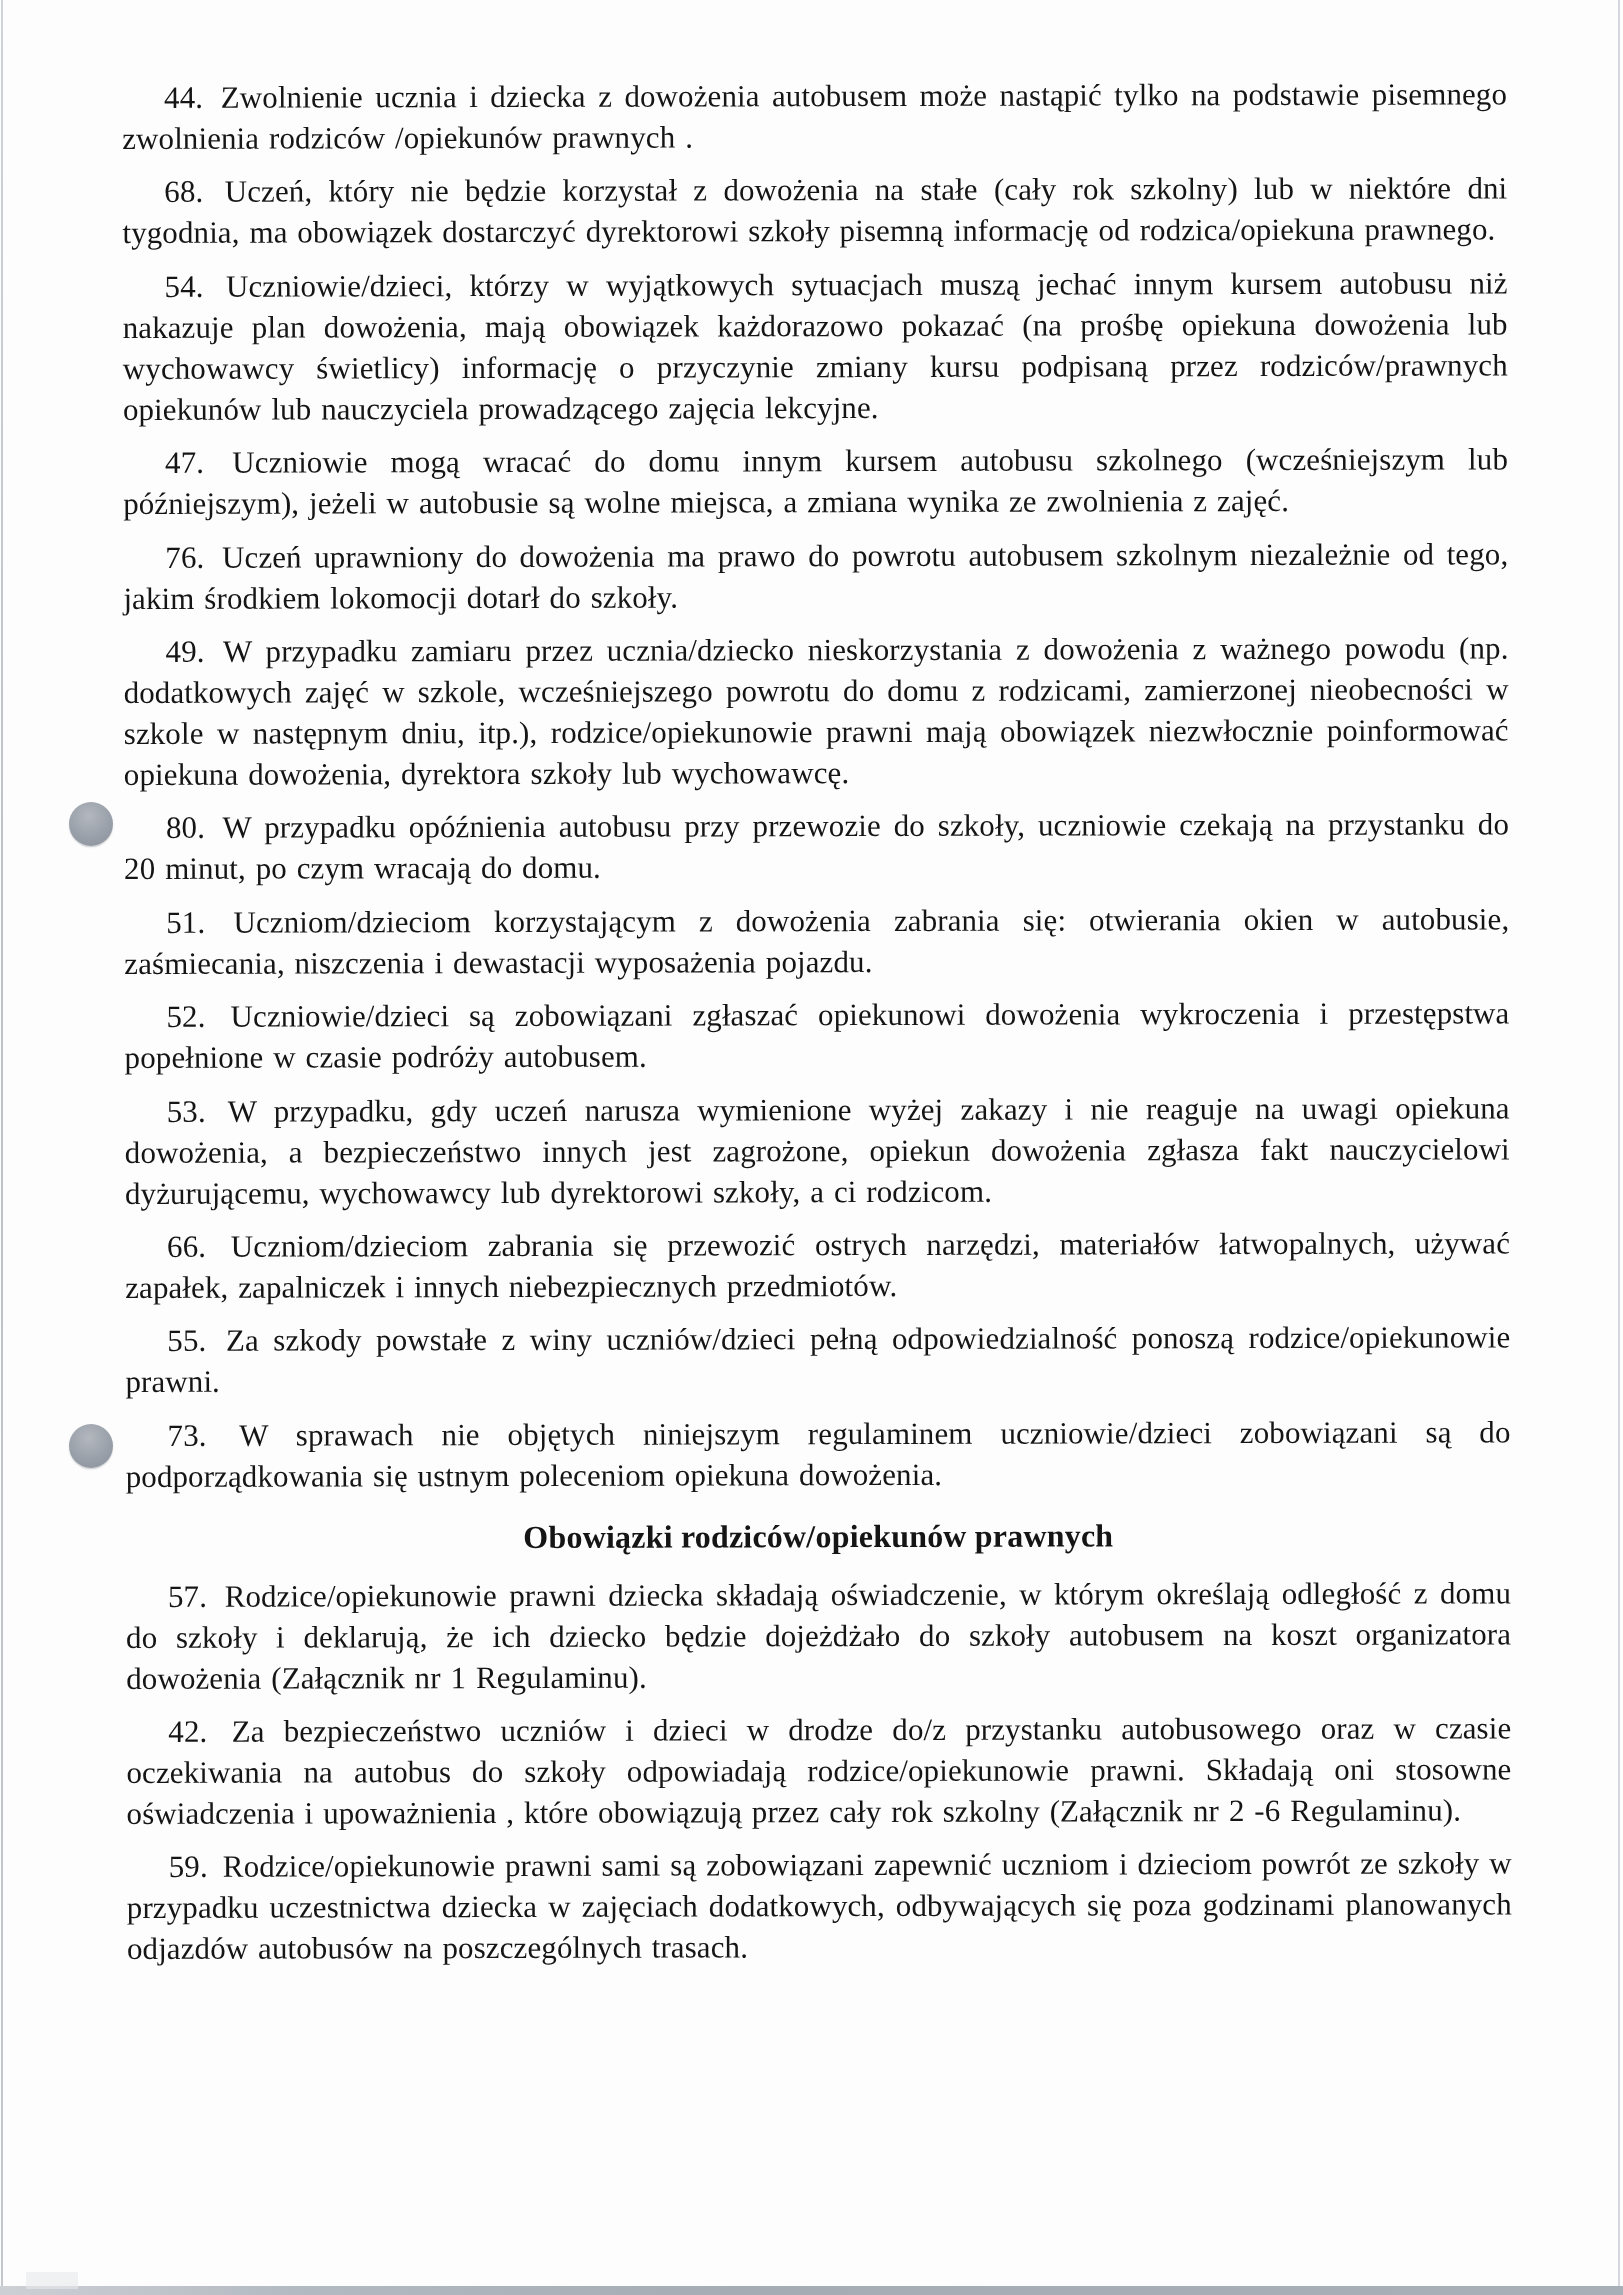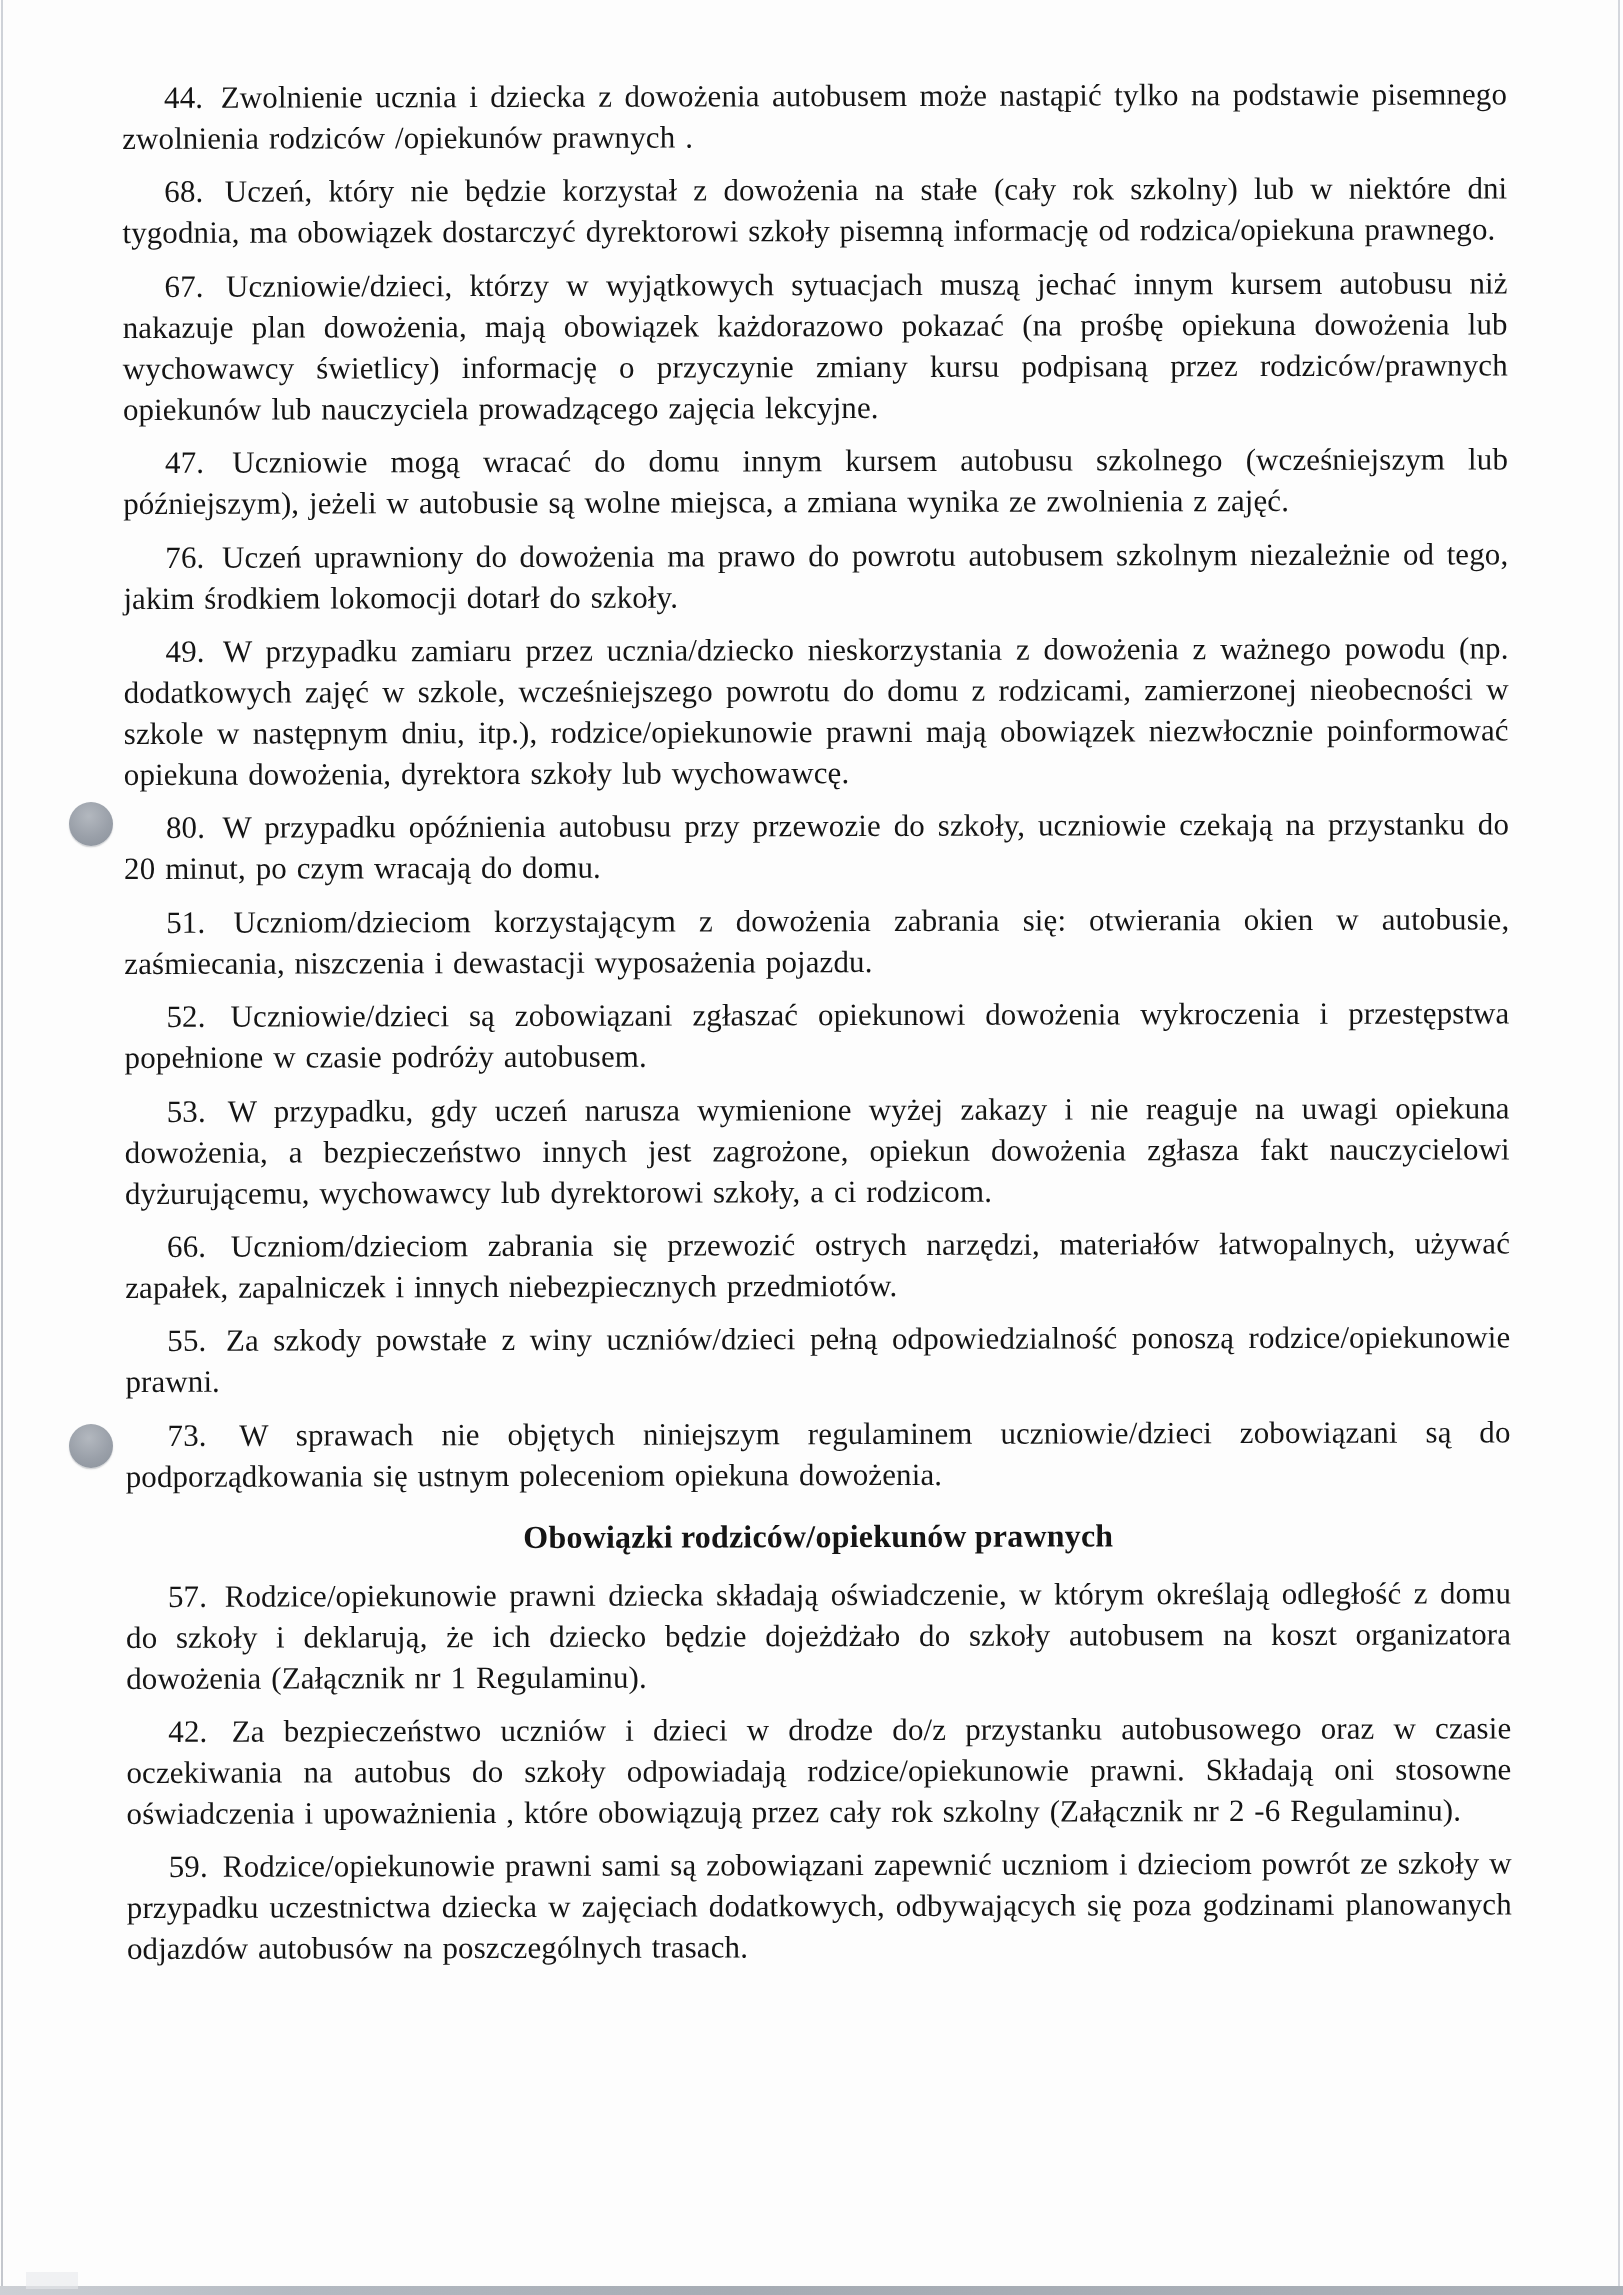--- a/index.html
+++ b/index.html
@@ -66,21 +66,21 @@
 
   <div class="edge-left"></div>
   <div class="edge-right"></div>
 
   <div class="punch punch-1"></div>
   <div class="punch punch-2"></div>
 
   <div class="content" id="content">
       <p class="para"><span class="num">44.</span> <span>Zwolnienie ucznia i dziecka z dowożenia autobusem może nastąpić tylko na podstawie pisemnego zwolnienia rodziców /opiekunów prawnych .</span></p>
       <p class="para"><span class="num">68.</span> <span>Uczeń, który nie będzie korzystał z dowożenia na stałe (cały rok szkolny) lub w niektóre dni tygodnia, ma obowiązek dostarczyć dyrektorowi szkoły pisemną informację od rodzica/opiekuna prawnego.</span></p>
-      <p class="para"><span class="num">67.</span> <span>Uczniowie/dzieci, którzy w wyjątkowych sytuacjach muszą jechać innym kursem autobusu niż nakazuje plan dowożenia, mają obowiązek każdorazowo pokazać (na prośbę opiekuna dowożenia lub wychowawcy świetlicy) informację o przyczynie zmiany kursu podpisaną przez rodziców/prawnych opiekunów lub nauczyciela prowadzącego zajęcia lekcyjne.</span></p>
+      <p class="para"><span class="num">54.</span> <span>Uczniowie/dzieci, którzy w wyjątkowych sytuacjach muszą jechać innym kursem autobusu niż nakazuje plan dowożenia, mają obowiązek każdorazowo pokazać (na prośbę opiekuna dowożenia lub wychowawcy świetlicy) informację o przyczynie zmiany kursu podpisaną przez rodziców/prawnych opiekunów lub nauczyciela prowadzącego zajęcia lekcyjne.</span></p>
       <p class="para"><span class="num">47.</span> <span>Uczniowie mogą wracać do domu innym kursem autobusu szkolnego (wcześniejszym lub późniejszym), jeżeli w autobusie są wolne miejsca, a zmiana wynika ze zwolnienia z zajęć.</span></p>
       <p class="para"><span class="num">76.</span> <span>Uczeń uprawniony do dowożenia ma prawo do powrotu autobusem szkolnym niezależnie od tego, jakim środkiem lokomocji dotarł do szkoły.</span></p>
       <p class="para"><span class="num">49.</span> <span>W przypadku zamiaru przez ucznia/dziecko nieskorzystania z dowożenia z ważnego powodu (np. dodatkowych zajęć w szkole, wcześniejszego powrotu do domu z rodzicami, zamierzonej nieobecności w szkole w następnym dniu, itp.), rodzice/opiekunowie prawni mają obowiązek niezwłocznie poinformować opiekuna dowożenia, dyrektora szkoły lub wychowawcę.</span></p>
       <p class="para"><span class="num">80.</span> <span>W przypadku opóźnienia autobusu przy przewozie do szkoły, uczniowie czekają na przystanku do 20 minut, po czym wracają do domu.</span></p>
       <p class="para"><span class="num">51.</span> <span>Uczniom/dzieciom korzystającym z dowożenia  zabrania się: otwierania okien w autobusie, zaśmiecania, niszczenia i dewastacji wyposażenia pojazdu.</span></p>
       <p class="para"><span class="num">52.</span> <span>Uczniowie/dzieci są zobowiązani zgłaszać opiekunowi dowożenia wykroczenia i przestępstwa popełnione w czasie podróży autobusem.</span></p>
       <p class="para"><span class="num">53.</span> <span>W przypadku, gdy uczeń narusza wymienione wyżej zakazy i nie reaguje na uwagi opiekuna dowożenia, a bezpieczeństwo innych jest zagrożone, opiekun dowożenia zgłasza fakt nauczycielowi dyżurującemu, wychowawcy lub dyrektorowi szkoły, a ci rodzicom.</span></p>
       <p class="para"><span class="num">66.</span> <span>Uczniom/dzieciom zabrania się przewozić ostrych narzędzi, materiałów łatwopalnych, używać zapałek, zapalniczek i innych niebezpiecznych przedmiotów.</span></p>
       <p class="para"><span class="num">55.</span> <span>Za szkody powstałe z winy uczniów/dzieci pełną odpowiedzialność ponoszą rodzice/opiekunowie prawni.</span></p>
       <p class="para"><span class="num">73.</span> <span>W sprawach nie objętych niniejszym regulaminem uczniowie/dzieci zobowiązani są do podporządkowania się ustnym poleceniom opiekuna dowożenia.</span></p>

